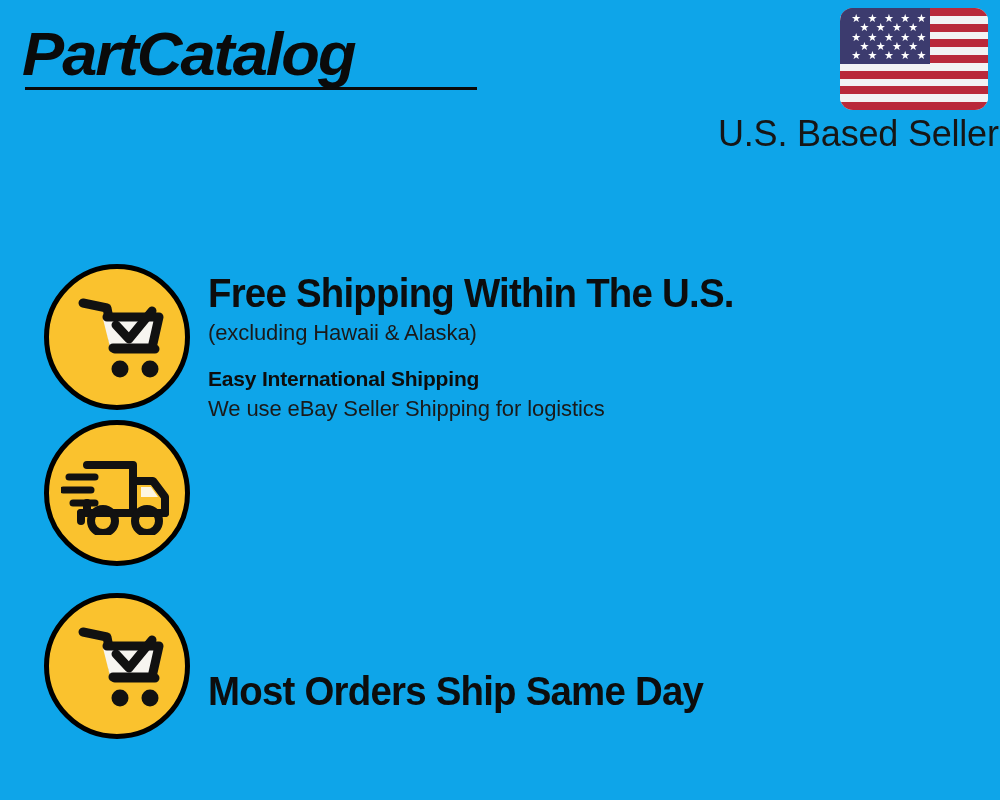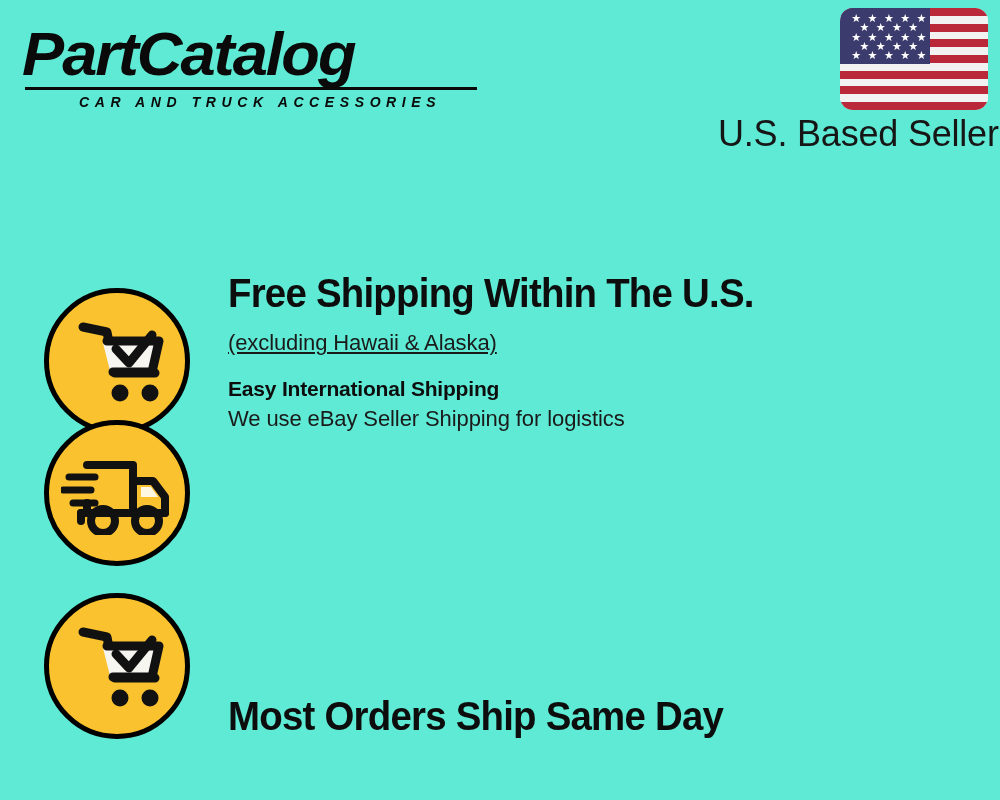--- a/index.html
+++ b/index.html
@@ -9,21 +9,21 @@
     height: 800px;
     background: #ffffff;
     font-family: "Liberation Sans", sans-serif;
     overflow: hidden;
   }
 
   .page {
     position: relative;
     width: 1000px;
     height: 800px;
-    background: #5eead4;
+    background: #0ea5e9;
     padding-left: 6px;
   }
 
   
   .header {
     position: absolute;
     top: 0; left: 0;
     width: 1000px;
     height: 165px;
   }
@@ -138,22 +138,21 @@
     left: 0;
     top: 205px;
     width: 1000px;
   }
 
   .feature-row {
     position: absolute;
     left: 0;
     width: 1000px;
     display: flex;
-    align-items: flex-end;
-    gap: 20px;
+    align-items: center;
   }
 
   .feature-row.row-1 { top: 45px;  }
   .feature-row.row-2 { top: 215px; }
   .feature-row.row-3 { top: 388px; }
 
   .icon-badge {
     flex: 0 0 auto;
     margin-left: 44px;
     width: 146px;
@@ -207,33 +206,32 @@
     font-family: "Liberation Sans", sans-serif;
     font-weight: bold;
     font-size: 21px;
     line-height: 30px;
     color: #0d0d0d;
     white-space: nowrap;
     letter-spacing: -0.2px;
     margin-top: 16px;
   }
 
-  .subline-tight { margin-top: 12px; text-decoration: underline; }
+  .subline-tight { margin-top: 2px; }
 </style>
 </head>
 <body>
 
 <div class="page">
 
   <div class="header">
 
     <div class="brand-block">
       <div class="brand-wordmark">PartCatalog</div>
       <div class="brand-rule"></div>
-      <div class="brand-tagline">CAR AND TRUCK ACCESSORIES</div>
     </div>
 
     <div class="seller-badge">
       <div class="flag">
         <div class="flag-stripes">
           <i class="red"></i>
             <i class="white"></i>
           <i class="red"></i>
             <i class="white"></i>
           <i class="red"></i>

